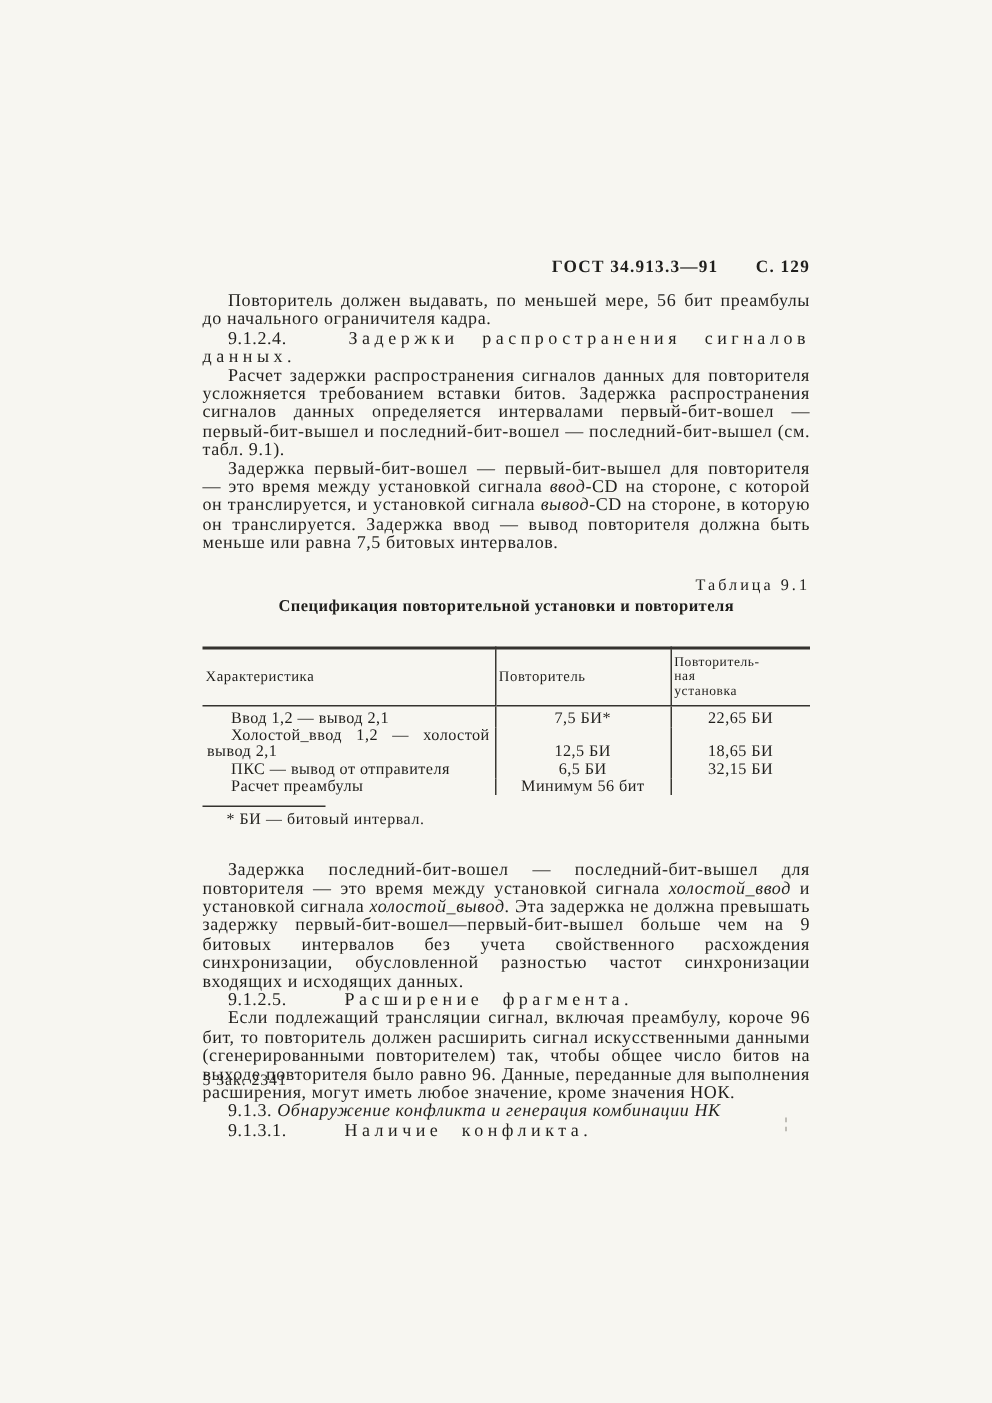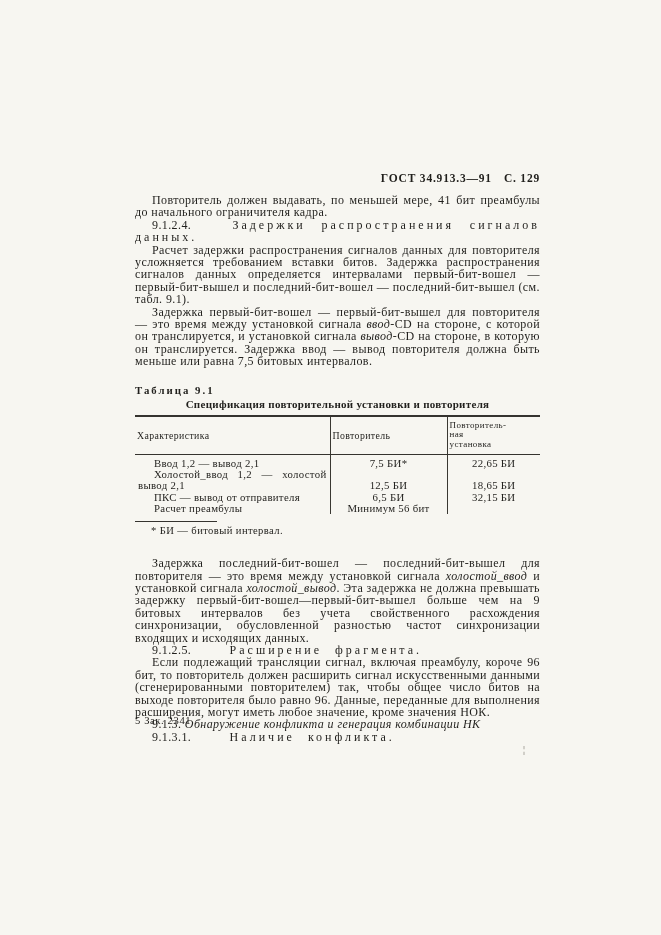--- a/index.html
+++ b/index.html
@@ -12,51 +12,51 @@
     overflow: hidden;
   }
   .page-inner {
     position: absolute;
     left: 135px; top: 172px;
     width: 405px;
   }
   .doc-header {
     display: flex;
     justify-content: flex-end;
-    gap: 12px;
+    gap: 25px;
     font-weight: bold;
     font-size: 11.5px;
     letter-spacing: 0.8px;
     margin-bottom: 10px;
   }
   p.body, p.heading {
     margin: 0;
     font-size: 12px;
     line-height: 12.4px;
     letter-spacing: 0.4px;
     text-align: justify;
     text-indent: 17px;
   }
   .sp-italic { letter-spacing: 3px; word-spacing: 7px; margin-left: 35px; }
   .plain-italic { font-style: italic; }
   i { font-style: italic; }
 
   .tbl-caption {
     margin-top: 16px;
-    text-align: left;
+    text-align: right;
     font-size: 10.8px;
     letter-spacing: 2px;
-    font-weight: bold;
+    font-weight: normal;
   }
   .tbl-title {
     text-align: center;
     font-weight: bold;
     font-size: 11px;
     letter-spacing: 0.3px;
-    margin: 2px 0 5px 0;
+    margin: 2px 0 21px 0;
   }
   table.spec {
     width: 100%;
     border-collapse: collapse;
     border-top: 2px solid #35332f;
     table-layout: fixed;
   }
   table.spec col.c1 { width: 195px; }
   table.spec col.c2 { width: 117px; }
   table.spec col.c3 { width: 93px; }
@@ -113,21 +113,21 @@
 </head>
 <body>
 
 <div class="page-inner">
 
   <div class="doc-header">
     <span>ГОСТ 34.913.3—91</span>
     <span>С. 129</span>
   </div>
 
-  <p class="body">Повторитель должен выдавать, по меньшей мере, 41 бит преамбулы до начального ограничителя кадра.</p>
+  <p class="body">Повторитель должен выдавать, по меньшей мере, 56 бит преамбулы до начального ограничителя кадра.</p>
 
   <p class="heading"><span>9.1.2.4. </span><span class="sp-italic">Задержки распространения сигналов данных.</span></p>
 
   <p class="body">Расчет задержки распространения сигналов данных для повторителя усложняется требованием вставки битов. Задержка распространения сигналов данных определяется интервалами первый-бит-вошел — первый-бит-вышел и последний-бит-вошел — последний-бит-вышел (см. табл. 9.1).</p>
 
   <p class="body"><span>Задержка первый-бит-вошел — первый-бит-вышел для повторителя — это время между установкой сигнала </span><i>ввод</i><span>-CD на стороне, с которой он транслируется, и установкой сигнала </span><i>вывод</i><span>-CD на стороне, в которую он транслируется. Задержка ввод — вывод повторителя должна быть меньше или равна 7,5 битовых интервалов.</span></p>
 
   <div class="tbl-caption">Таблица 9.1</div>
   <div class="tbl-title">Спецификация повторительной установки и повторителя</div>
 

